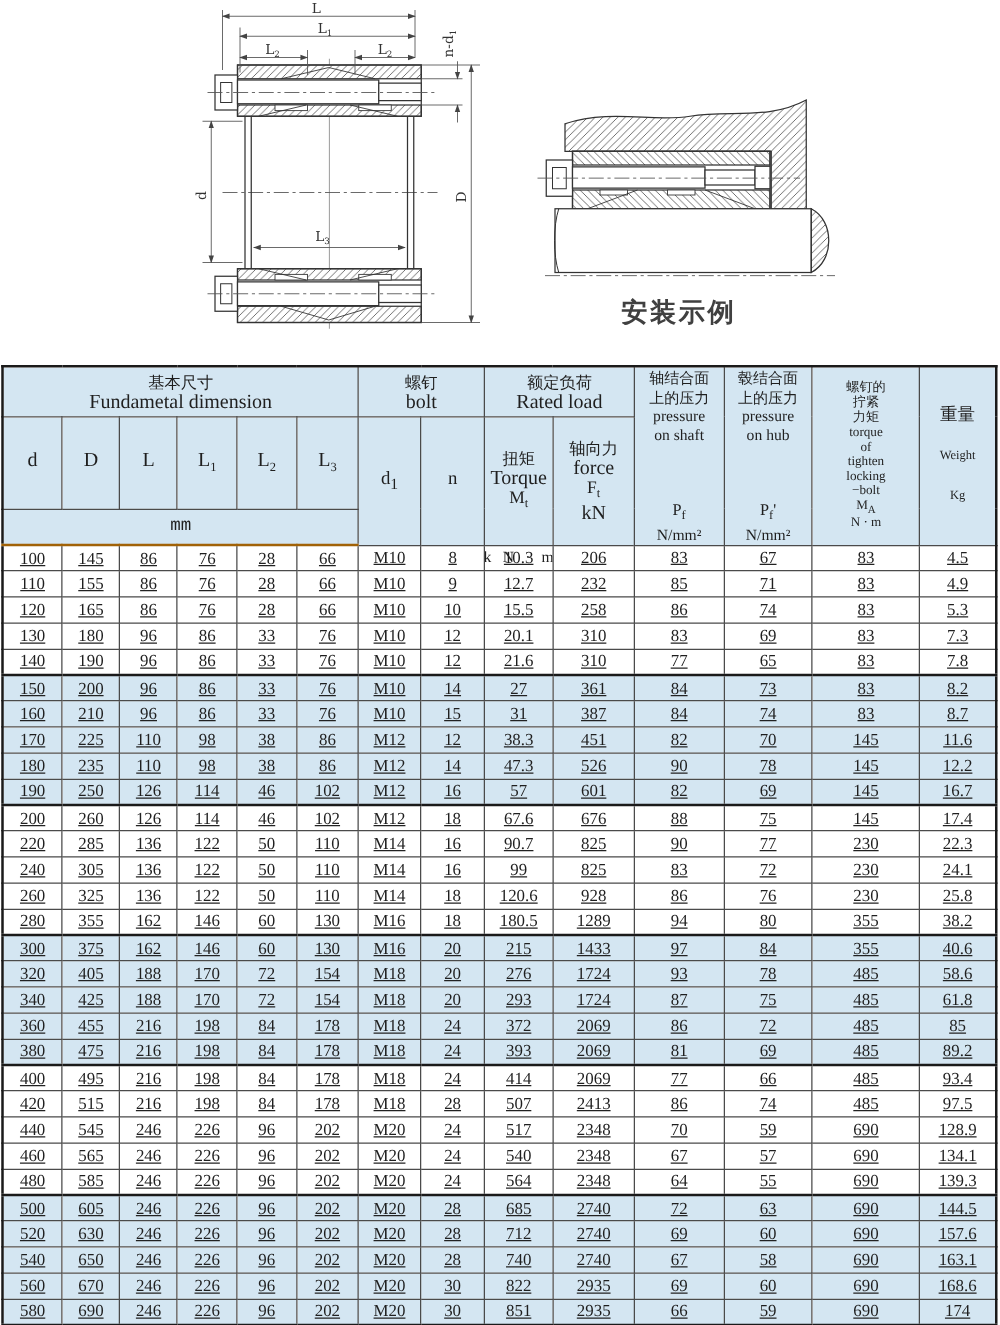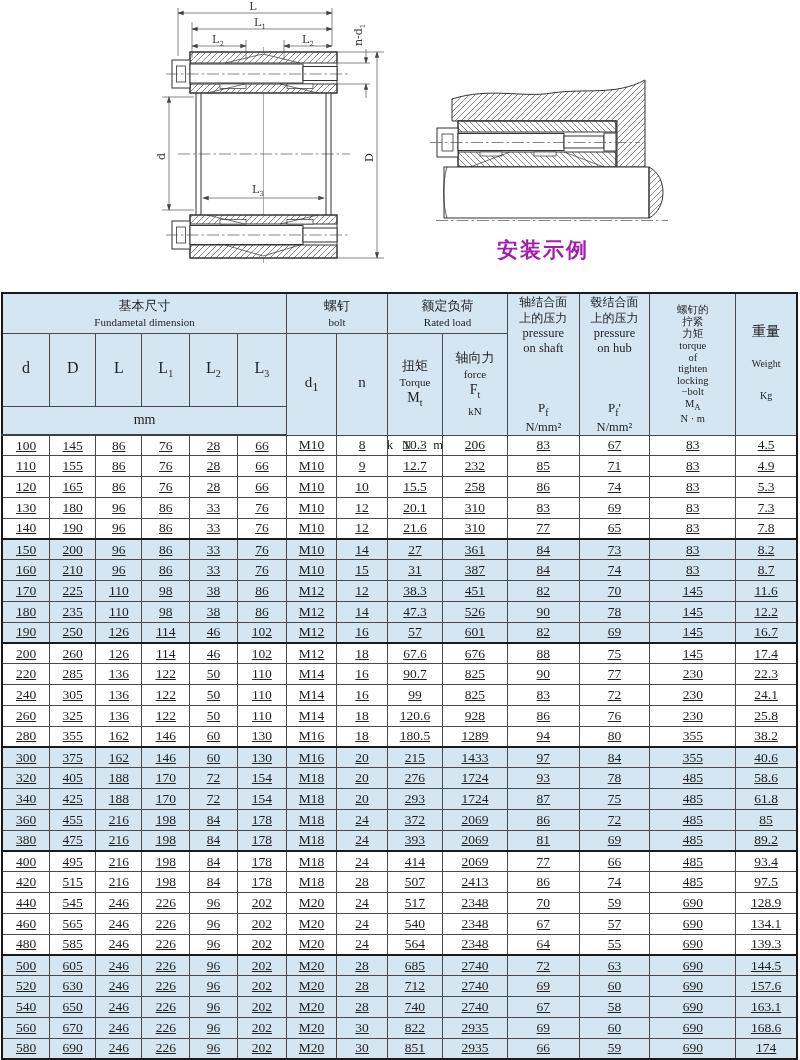--- a/index.html
+++ b/index.html
@@ -2,37 +2,37 @@
 <html><head>
 <meta charset="utf-8">
 <style>
   html,body{margin:0;padding:0;background:#ffffff;width:800px;height:1060px;overflow:hidden;}
   body{position:relative;font-family:"Liberation Serif","DejaVu Serif",serif;color:#222;}
 
   
   .figure-area{position:absolute;left:0;top:0;width:800px;height:292px;}
   .caption{position:absolute;left:478px;top:236px;width:130px;text-align:center;
            font-family:"DejaVu Sans",sans-serif;font-weight:bold;font-size:21px;
-           color:#a21caf;letter-spacing:2px;}
+           color:#404040;letter-spacing:2px;}
 
   
   table.dim{position:absolute;left:1px;top:292px;width:797px;border-collapse:collapse;
             table-layout:fixed;border:2px solid #1a1a1a;}
   table.dim th,table.dim td{border:1px solid #4a4a4a;text-align:center;vertical-align:middle;
             padding:0;font-weight:normal;color:#1f1f1f;overflow:hidden;}
   thead th{background:#d4e6f2;}
   tr.h1{height:40px;} tr.h2{height:50px;} tr.h3{height:29px;}
   tbody tr{height:20.8px;text-decoration:underline;}
   tbody td{font-size:13.5px;}
   tbody tr.shaded td{background:#d4e6f2;}
   tbody tr.group-end td{border-bottom:2px solid #1a1a1a;}
-  thead tr.h3 th{border-bottom:2px solid #404040;}
+  thead tr.h3 th{border-bottom:2px solid #a16207;font-family:Liberation Mono, monospace;}
 
   .zh{font-size:13px;line-height:17px;}
-  .en{font-size:11px;line-height:16px;}
+  .en{font-size:16px;line-height:16px;}
   .sym-cell{font-size:16px;}
   .sym-cell sub,.sym2 sub,.symP sub{font-size:10px;}
   .sym2{font-size:14px;line-height:16px;}
   .mm-cell{font-size:14px;}
   .bolt-sym{font-size:15px;}
   .pcol .zh{font-size:12px;line-height:16px;}
   .pcol .en{font-size:12.5px;line-height:15px;}
   .symP{font-size:13px;line-height:15px;margin-top:44px;}
   .tcol div{font-size:10.5px;line-height:11.5px;}
   .tcol .zh{font-size:10.5px;line-height:12px;}

